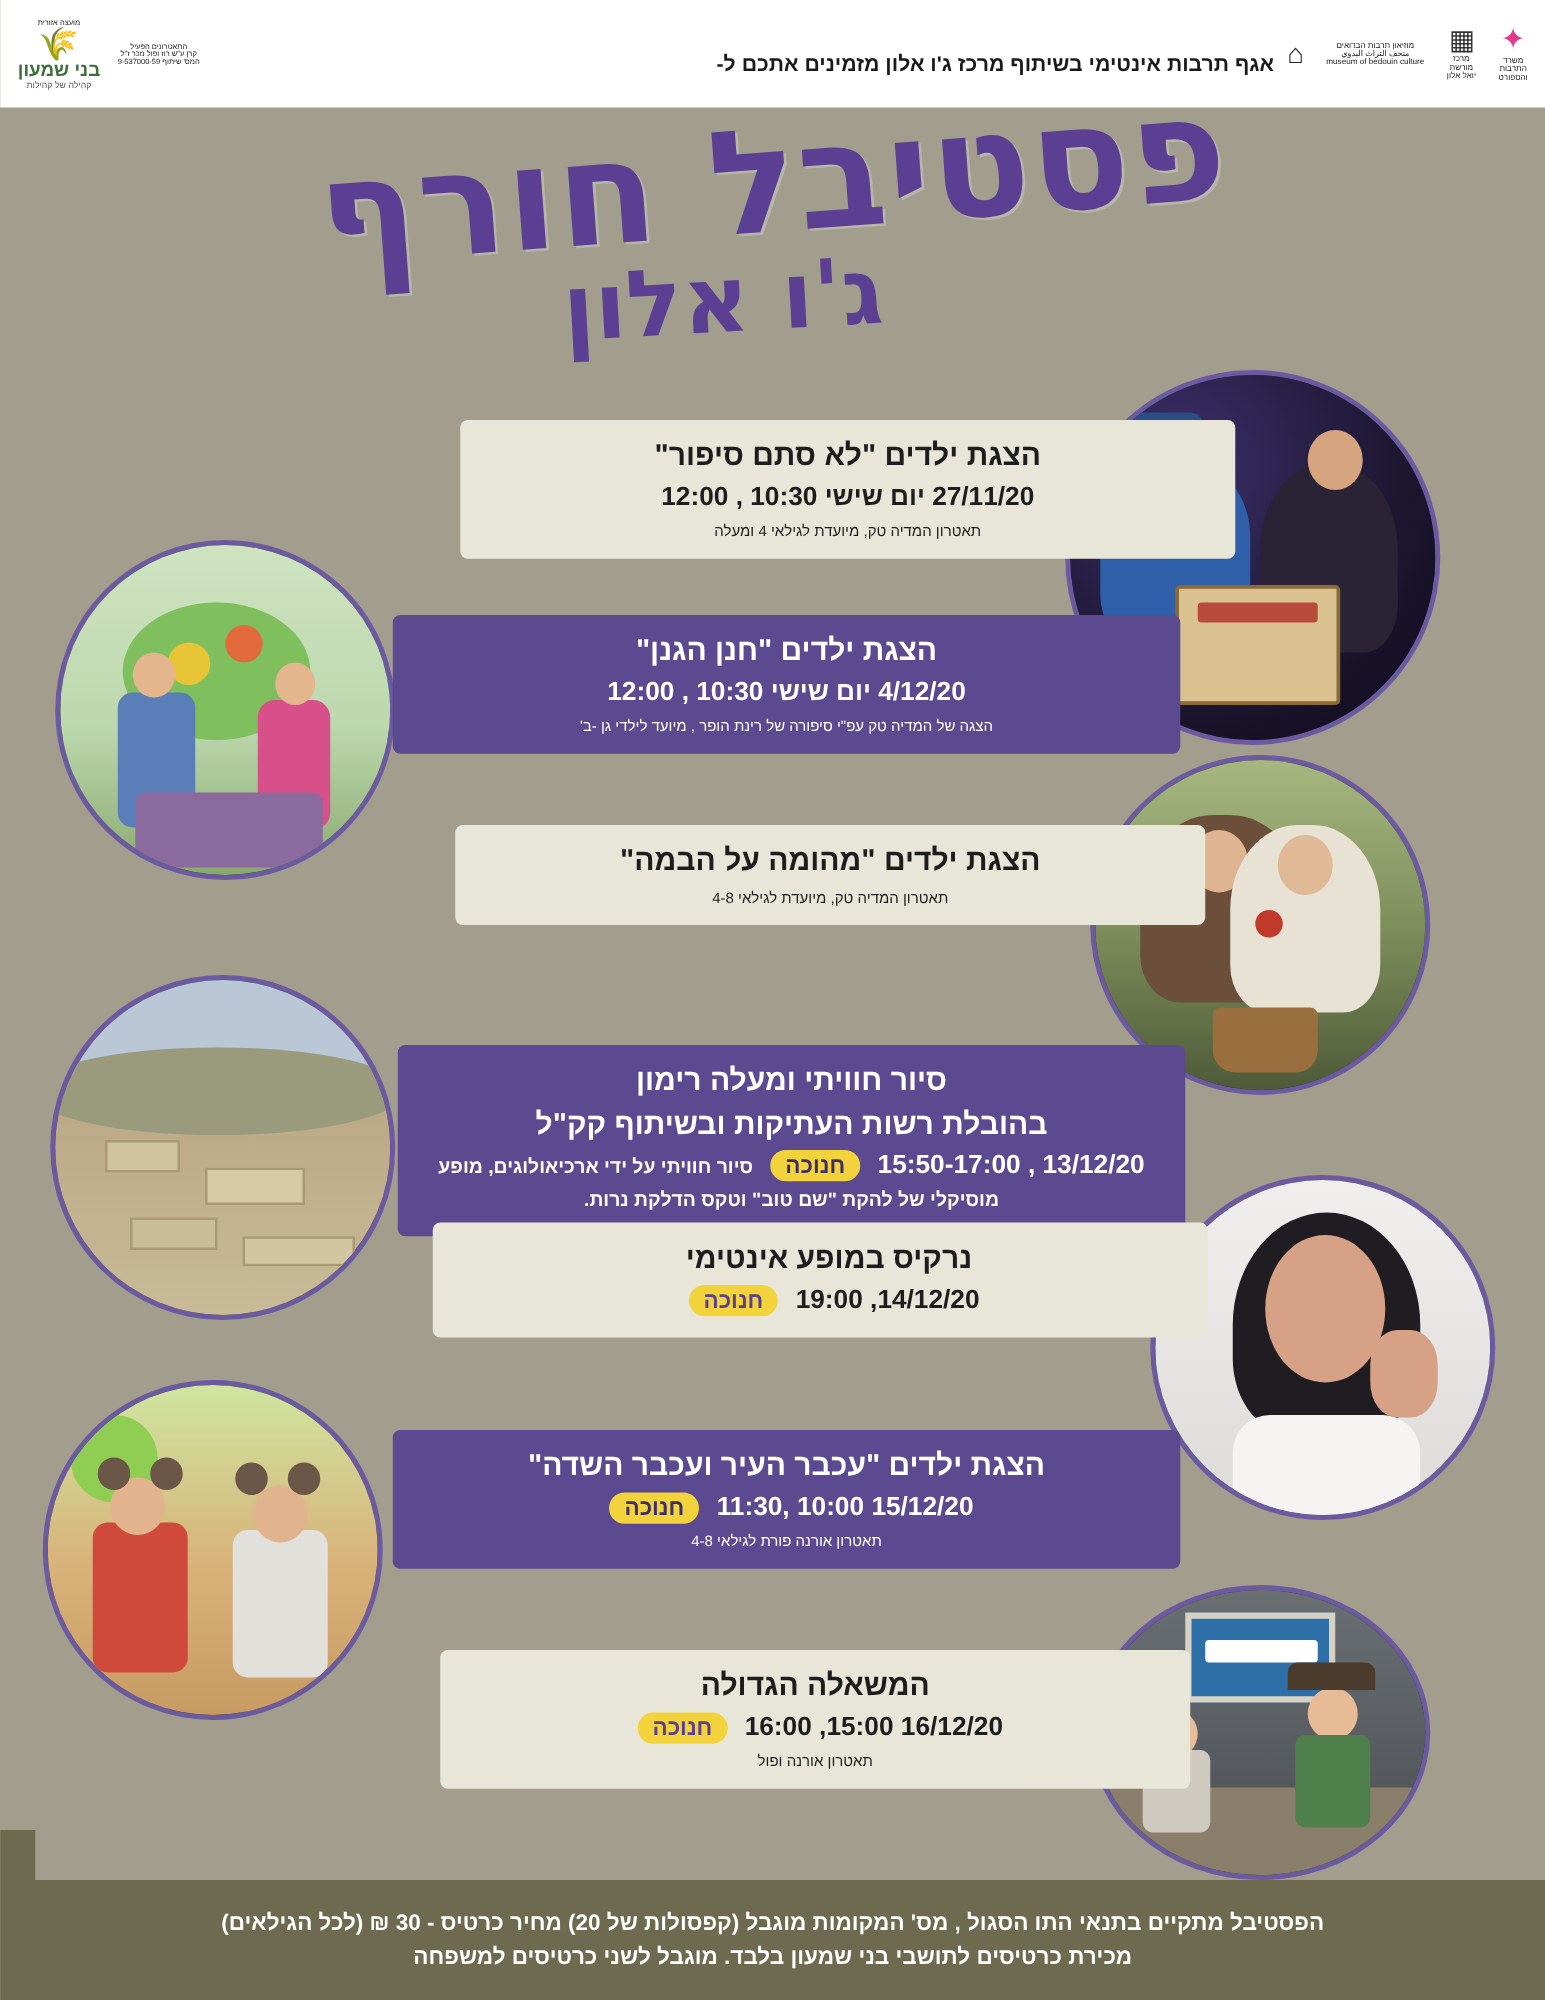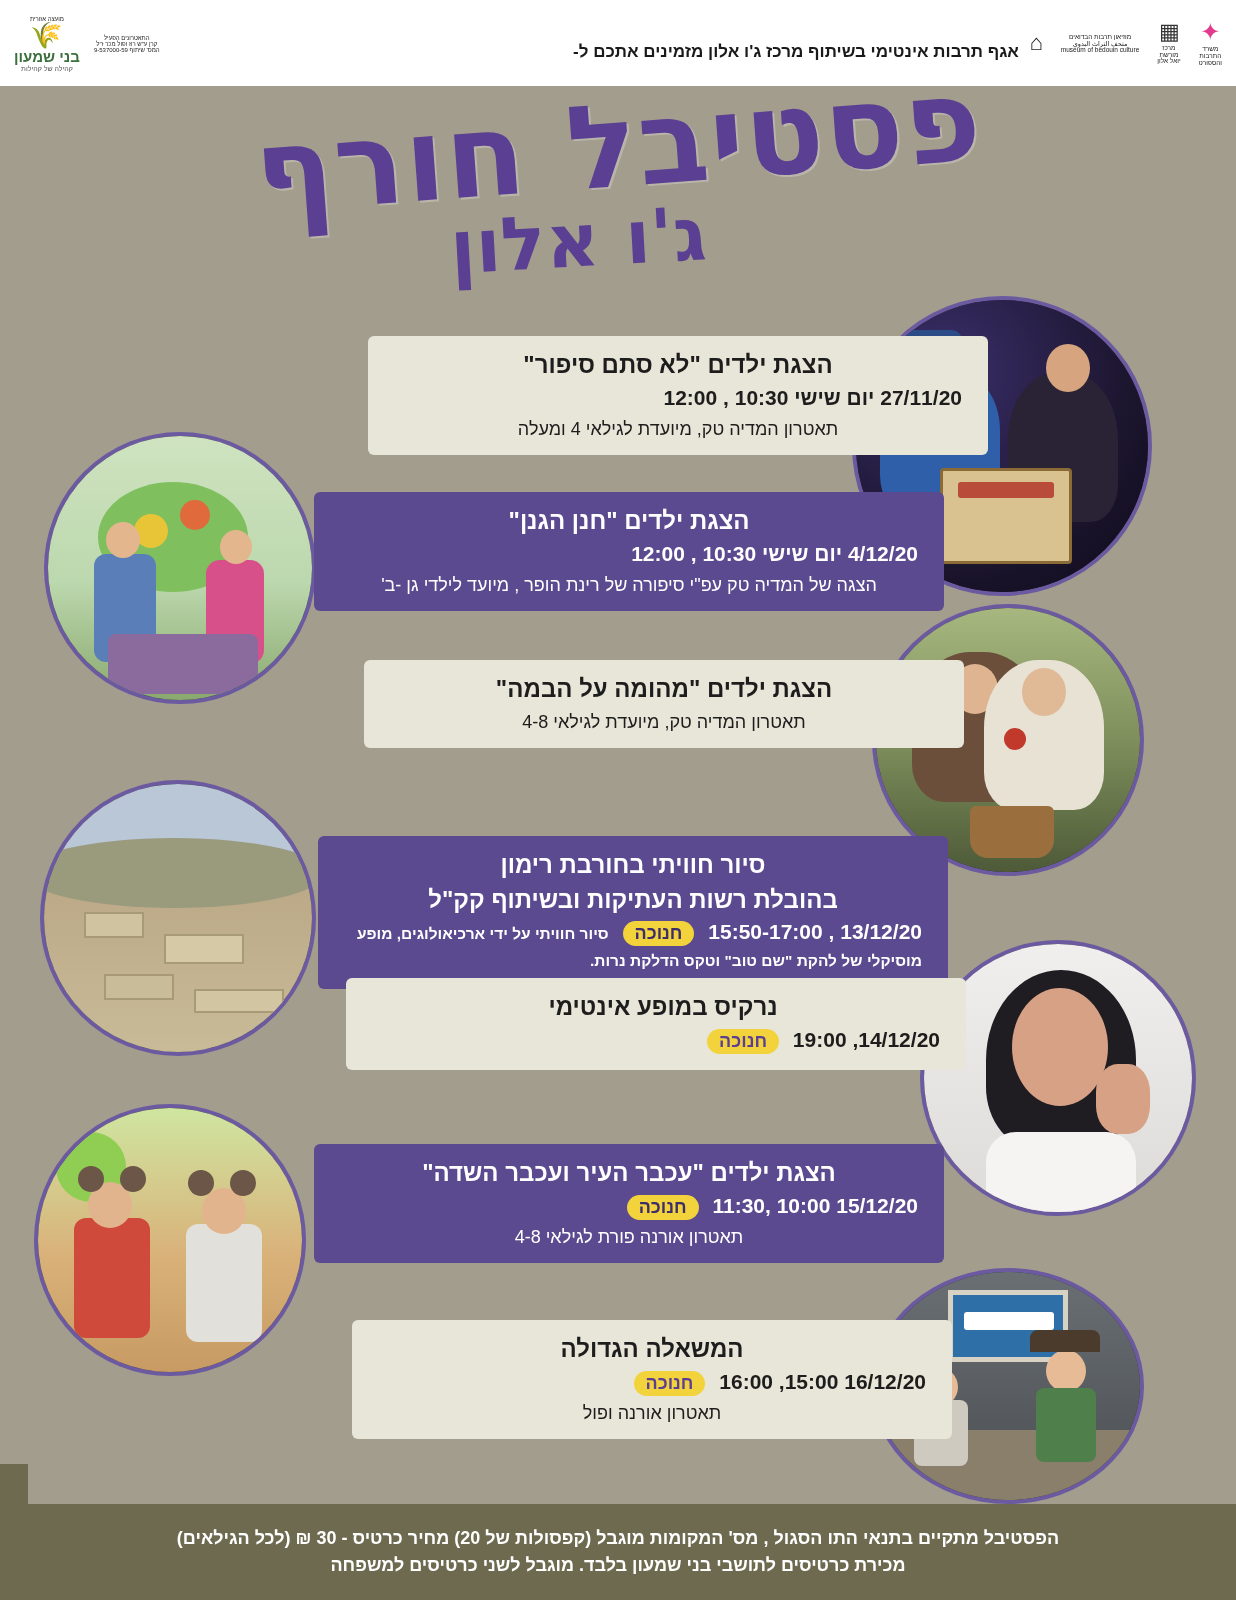--- a/index.html
+++ b/index.html
@@ -64,22 +64,22 @@
     position:absolute;
     border-radius:6px;
     padding:14px 26px;
     text-align:center;
     color:#222;
     line-height:1.28;
   }
   .event.light { background:#e8e6d8; color:#1d1d1d; }
   .event.dark  { background:#5b4a8f; color:#ffffff; }
   .event h3 { margin:0 0 4px 0; font-size:24px; font-weight:bold; }
-  .event .line2 { font-size:21px; font-weight:bold; margin:2px 0;text-align:right; }
-  .event .desc { font-size:18px; margin-top:6px; }
+  .event .line2 { font-size:21px; font-weight:bold; margin:2px 0; }
+  .event .desc { font-size:12px; margin-top:6px; }
   .hanukkah {
     display:inline-block;
     background:#f2d33c; color:#5b3f93;
     font-weight:bold; font-size:18px;
     border-radius:14px; padding:1px 12px;
     margin:0 8px; vertical-align:middle;
   }
   .event.dark .hanukkah { background:#f2d33c; color:#3d2d6b; }
 
   
@@ -245,21 +245,21 @@
   <div class="line2">4/12/20  יום שישי 10:30 , 12:00</div>
   <div class="desc">הצגה של המדיה טק עפ"י סיפורה של רינת הופר , מיועד לילדי גן -ב'</div>
 </div>
 
 <div class="event light" style="top:660px; right:272px; width:600px;">
   <h3>הצגת ילדים "מהומה על הבמה"</h3>
   <div class="desc">תאטרון המדיה טק, מיועדת לגילאי 4-8</div>
 </div>
 
 <div class="event dark" style="top:836px; right:288px; width:630px;">
-  <h3>סיור חוויתי בחורבת רימון</h3>
+  <h3>סיור חוויתי ומעלה רימון</h3>
   <h3>בהובלת רשות העתיקות ובשיתוף קק"ל</h3>
   <div class="line2">
     <span>13/12/20 , 15:50-17:00</span>
     <span class="hanukkah">חנוכה</span>
     <span class="desc" style="font-size:15.5px;">סיור חוויתי על ידי ארכיאולוגים,
 מופע מוסיקלי של להקת "שם טוב" וטקס הדלקת נרות.</span>
   </div>
 </div>
 
 <div class="event light" style="top:978px; right:270px; width:620px;padding-left:40px;">

